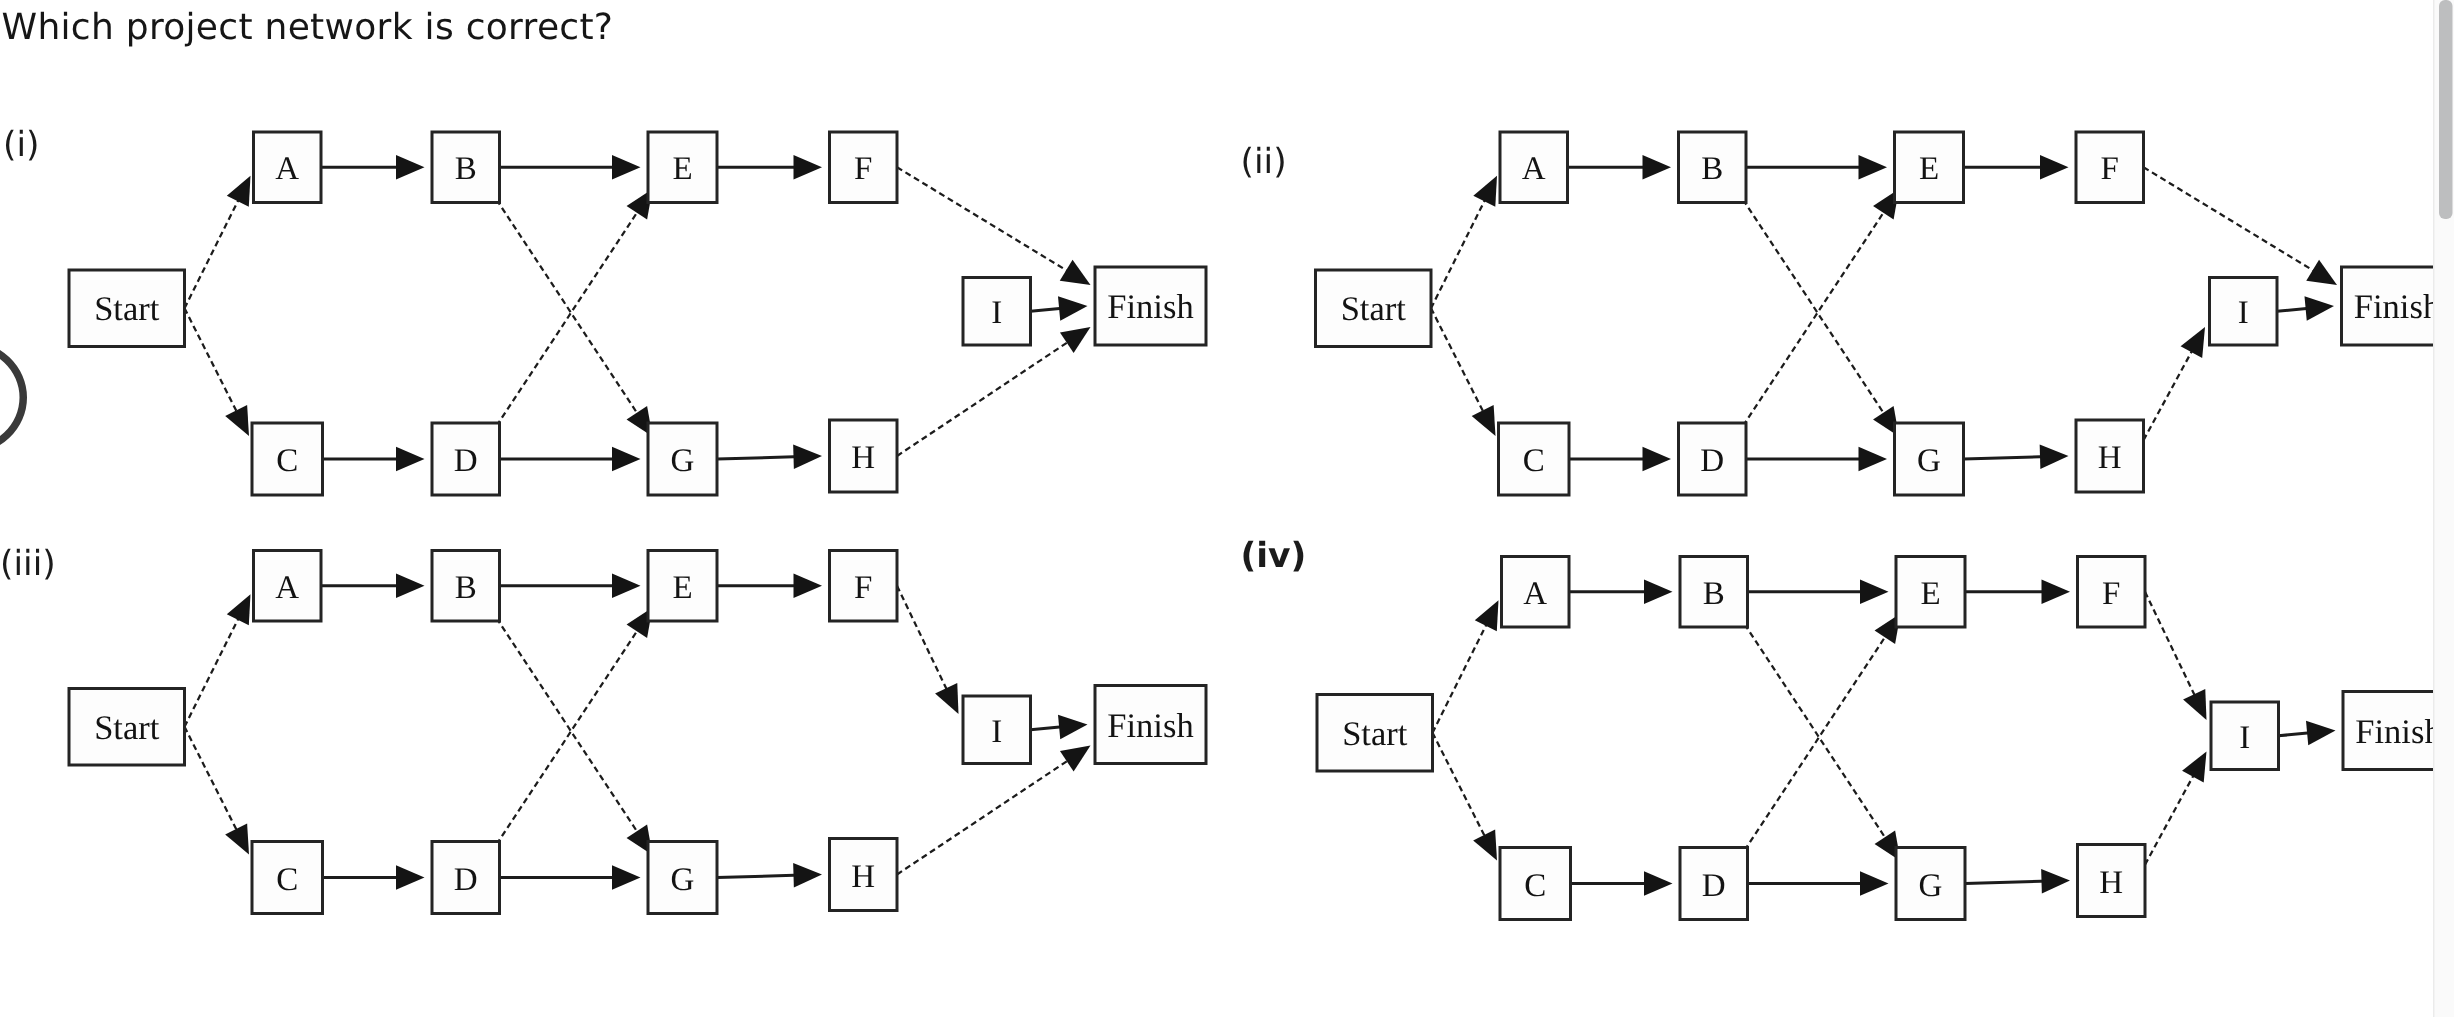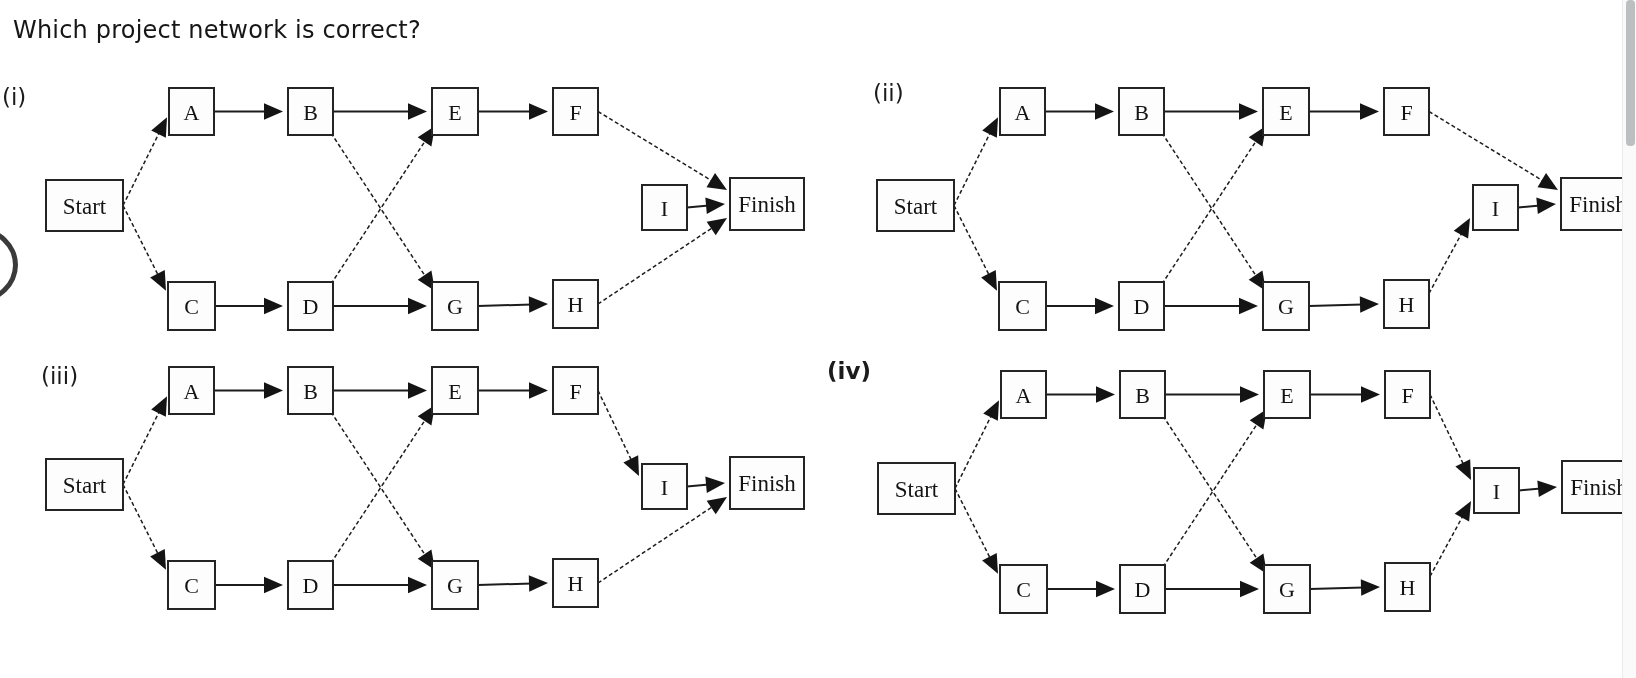--- a/index.html
+++ b/index.html
@@ -1,18 +1,18 @@
 <!DOCTYPE html>
 <html><head>
 <meta charset="utf-8">
 <style>
   html,body{margin:0;padding:0;background:#fff;}
   .page{position:relative;width:1636px;height:678px;overflow:hidden;background:#ffffff;
         font-family:"DejaVu Sans","Liberation Sans",sans-serif;}
-  .question{position:absolute;left:1px;top:4px;margin:12px;font-size:24px;font-weight:400;
+  .question{position:absolute;left:1px;top:4px;margin:0;font-size:24px;font-weight:400;
             color:#161616;letter-spacing:0.2px;}
   .dlabel{position:absolute;font-size:23px;color:#1b1b1b;}
   #net-svg{position:absolute;left:0;top:0;}
   .nbox{fill:#fdfdfd;stroke:#242424;stroke-width:2;}
   .ntext{font-family:"Liberation Serif","DejaVu Serif",serif;font-size:22px;fill:#131313;}
   .ntext.big{font-size:23px;}
   .eline{stroke:#1c1c1c;fill:none;}
   .ahead{fill:#141414;stroke:none;}
   .ring{position:absolute;left:-62px;top:227px;width:70px;height:66px;border:5px solid #3a3a3a;
         border-radius:50%;background:transparent;}
@@ -225,22 +225,22 @@
         <rect x="1385" y="563" width="45" height="48" class="nbox"></rect>
         <text x="1407.5" y="595" text-anchor="middle" class="ntext">H</text>
         <rect x="1474" y="468" width="45" height="45" class="nbox"></rect>
         <text x="1496.5" y="498.5" text-anchor="middle" class="ntext">I</text>
         <rect x="1562" y="461" width="74" height="52" class="nbox"></rect>
         <text x="1599" y="495" text-anchor="middle" class="ntext big">Finish</text>
       </g>
     </svg>
 
   <span class="dlabel" style="left:2px;top:84px;">(i)</span>
-  <span class="dlabel" style="left:827px;top:80px;margin-left:46px;">(ii)</span>
-  <span class="dlabel" style="left:0px;top:363px;padding-left:41px;">(iii)</span>
+  <span class="dlabel" style="left:827px;top:95px;">(ii)</span>
+  <span class="dlabel" style="left:0px;top:363px;">(iii)</span>
   <span class="dlabel" style="left:827px;top:358px;font-weight:bold;">(iv)</span>
 
   <div class="ring"></div>
 
   <div class="sb-track">
     <div class="sb-thumb"></div>
   </div>
 
 </div>
 

